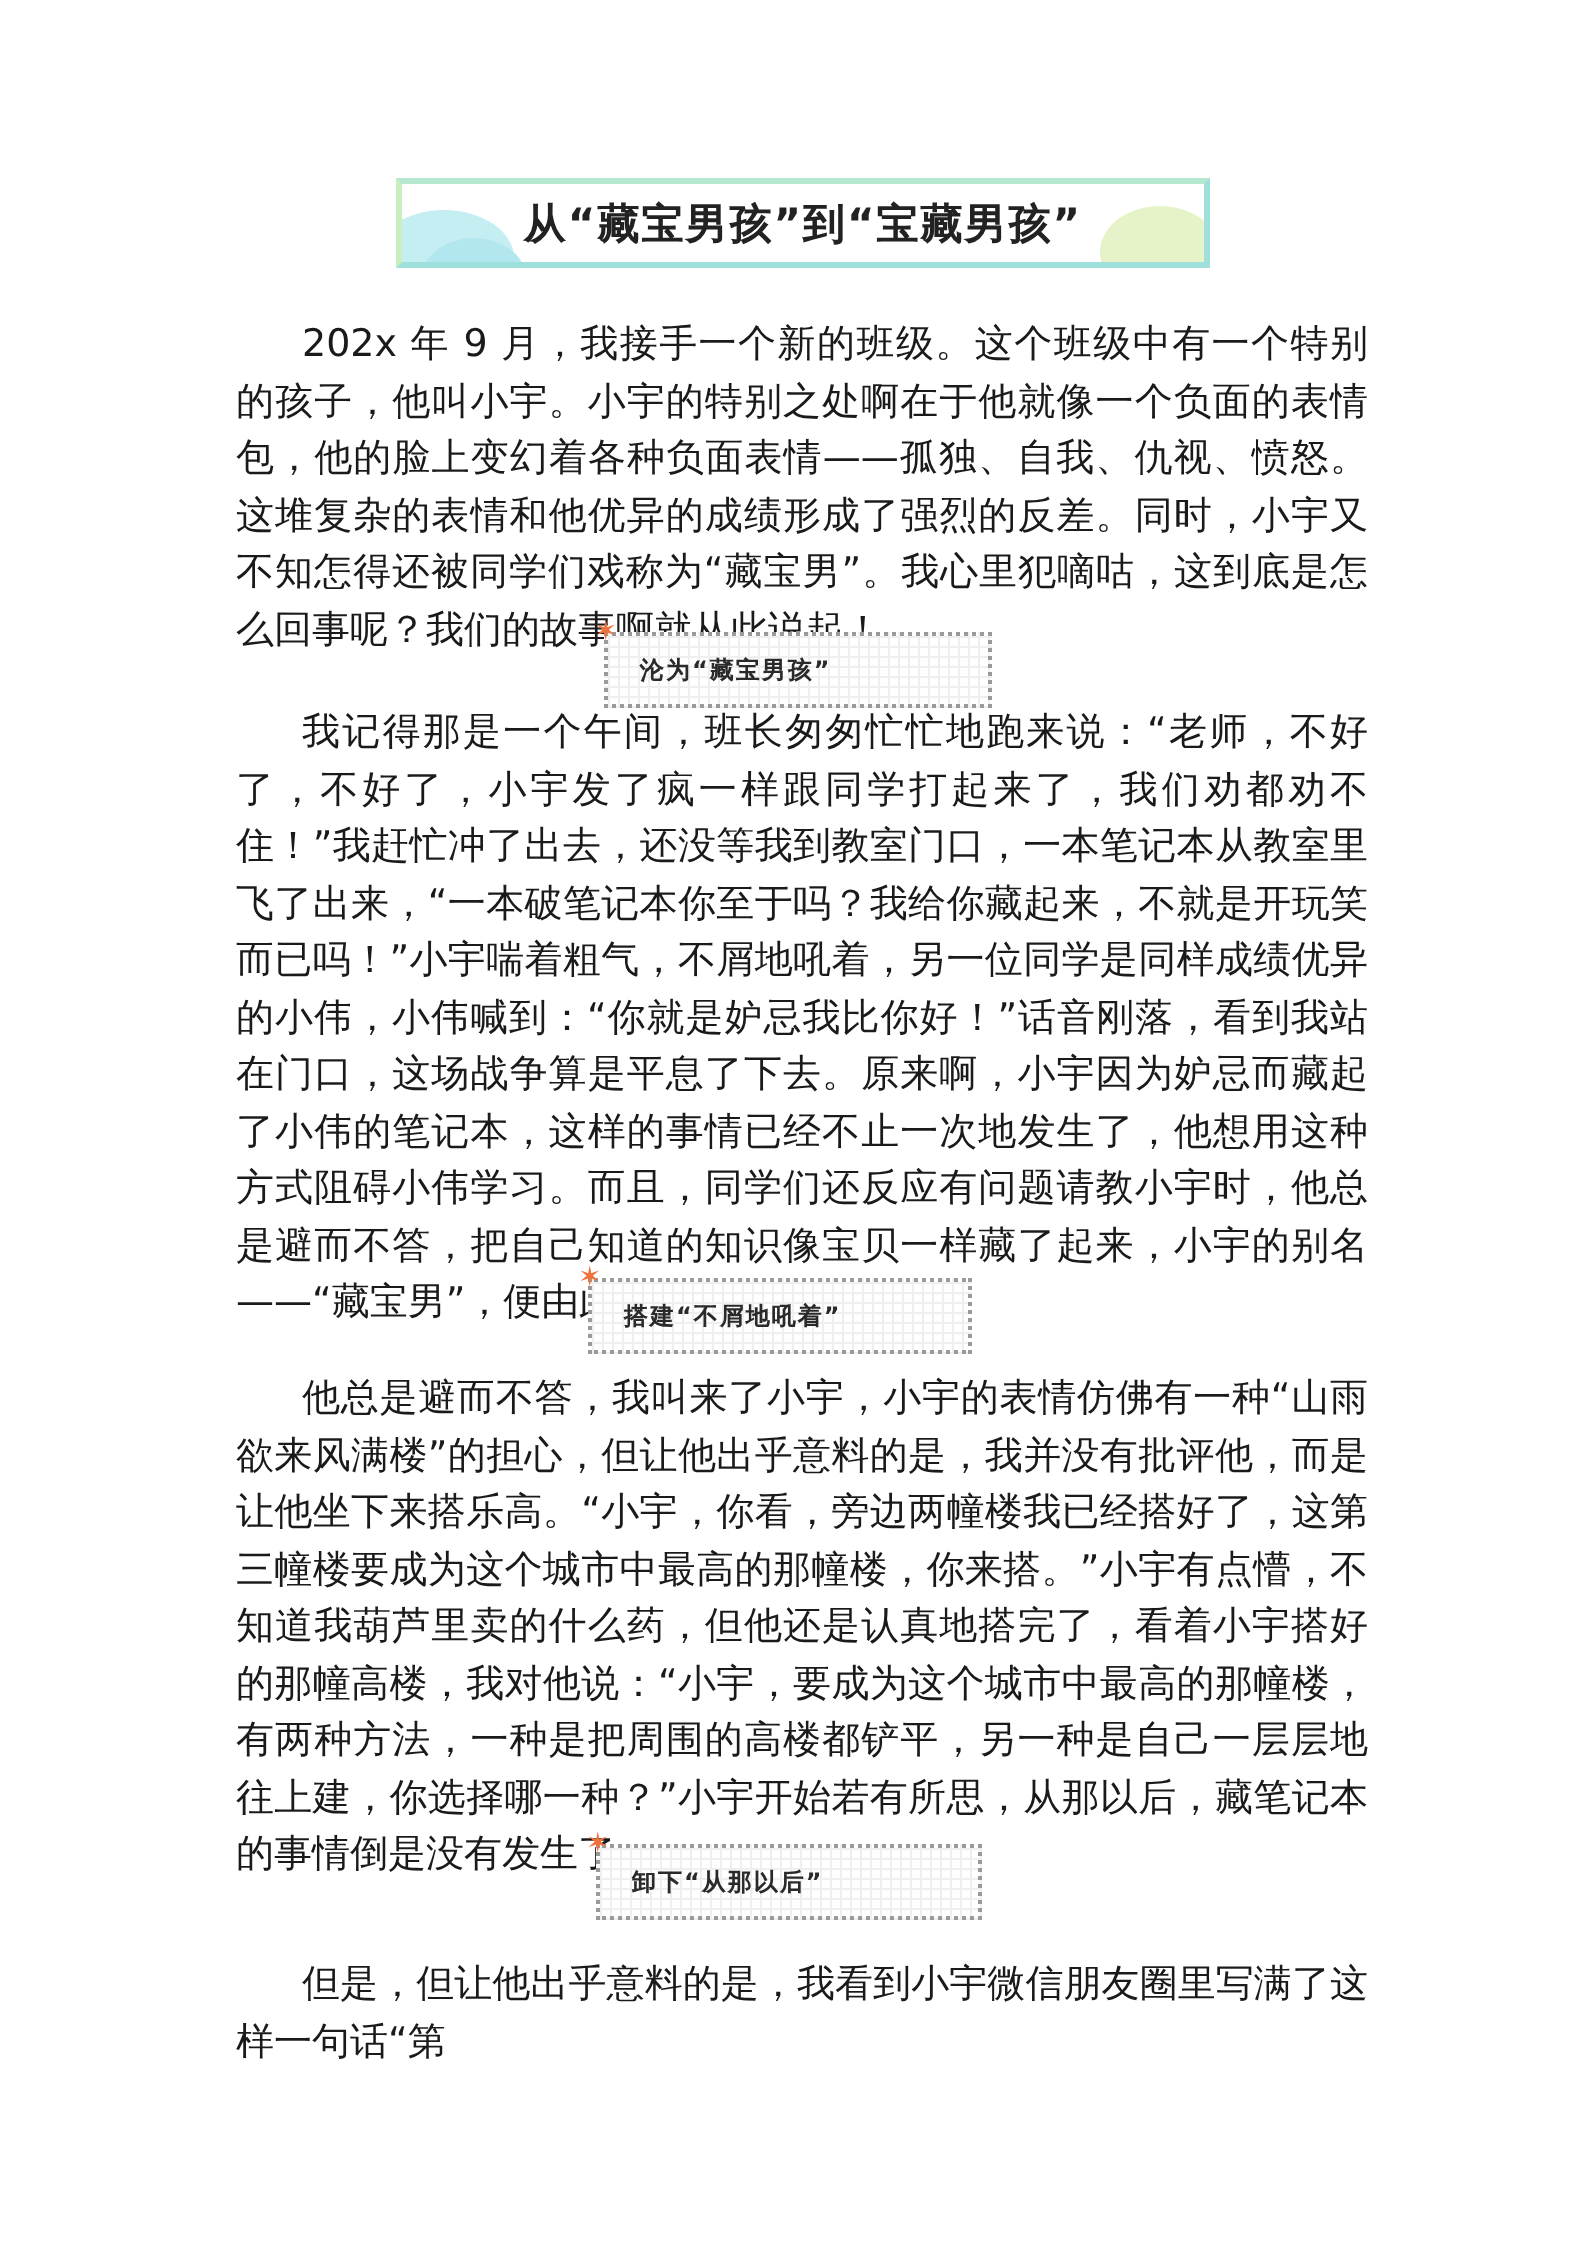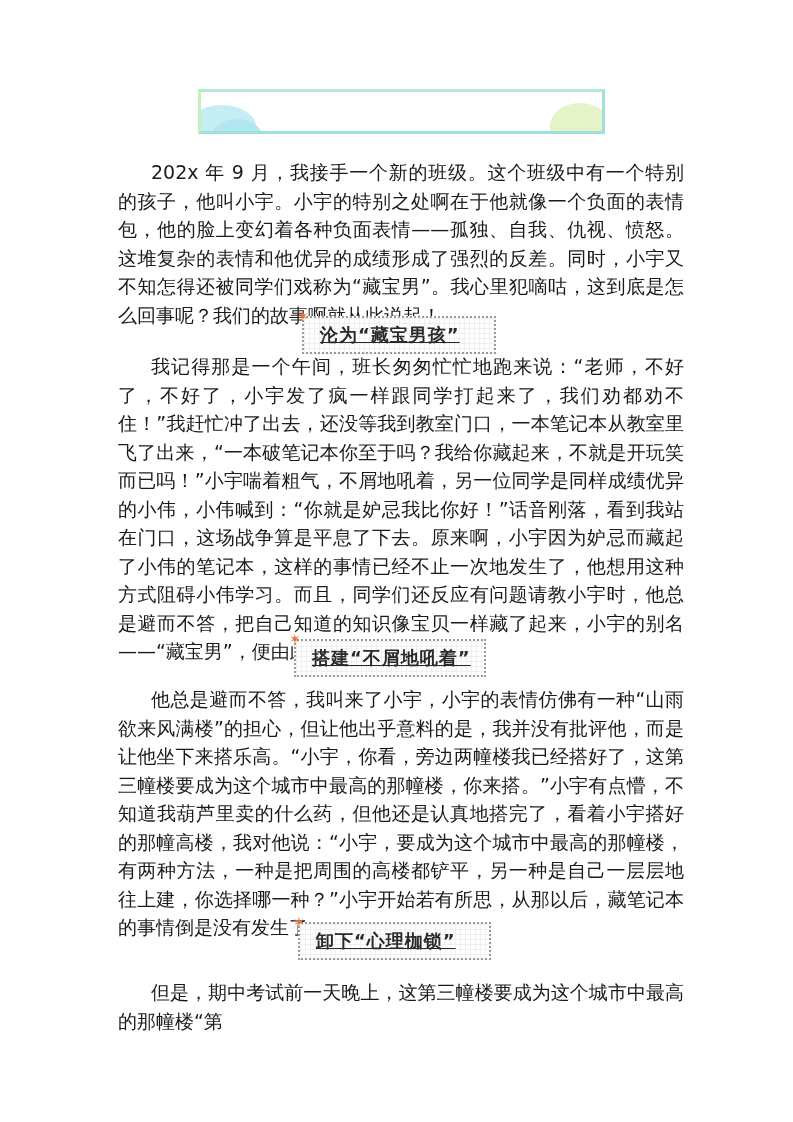--- a/index.html
+++ b/index.html
@@ -105,55 +105,55 @@
       position: absolute;
       left: -7px;
       top: -9px;
       width: 14px;
       height: 14px;
       color: #f2713a;
       font-size: 14px;
       line-height: 14px;
     }
     .section-head .head-text {
-      font-size: 18px;
+      font-size: 12px;
       font-weight: bold;
       color: #2a2a2a;
       letter-spacing: 1px;
       white-space: nowrap;
-      text-decoration: underline;
     }
   </style>
 </head>
 <body>
 
 <div class="page">
 
   <div class="title-banner">
     <div class="blob-left"></div>
     <div class="blob-left2"></div>
     <div class="blob-right"></div>
+    <div class="title-text">从“藏宝男孩”到“宝藏男孩”</div>
   </div>
 
   <p class="para" style="top:158px;">202x 年 9 月，我接手一个新的班级。这个班级中有一个特别的孩子，他叫小宇。小宇的特别之处啊在于他就像一个负面的表情包，他的脸上变幻着各种负面表情——孤独、自我、仇视、愤怒。这堆复杂的表情和他优异的成绩形成了强烈的反差。同时，小宇又不知怎得还被同学们戏称为“藏宝男”。我心里犯嘀咕，这到底是怎么回事呢？我们的故事啊就从此说起！</p>
 
   <div class="section-head" style="left:302px; top:316px; width:194px;">
     <span class="star">✶</span>
     <span class="head-text">沦为“藏宝男孩”</span>
   </div>
 
   <p class="para" style="top:352px;">我记得那是一个午间，班长匆匆忙忙地跑来说：“老师，不好了，不好了，小宇发了疯一样跟同学打起来了，我们劝都劝不住！”我赶忙冲了出去，还没等我到教室门口，一本笔记本从教室里飞了出来，“一本破笔记本你至于吗？我给你藏起来，不就是开玩笑而已吗！”小宇喘着粗气，不屑地吼着，另一位同学是同样成绩优异的小伟，小伟喊到：“你就是妒忌我比你好！”话音刚落，看到我站在门口，这场战争算是平息了下去。原来啊，小宇因为妒忌而藏起了小伟的笔记本，这样的事情已经不止一次地发生了，他想用这种方式阻碍小伟学习。而且，同学们还反应有问题请教小宇时，他总是避而不答，把自己知道的知识像宝贝一样藏了起来，小宇的别名——“藏宝男”，便由此而来。</p>
 
   <div class="section-head" style="left:294px; top:639px; width:192px;">
     <span class="star">✶</span>
     <span class="head-text">搭建“不屑地吼着”</span>
   </div>
 
   <p class="para" style="top:685px;">他总是避而不答，我叫来了小宇，小宇的表情仿佛有一种“山雨欲来风满楼”的担心，但让他出乎意料的是，我并没有批评他，而是让他坐下来搭乐高。“小宇，你看，旁边两幢楼我已经搭好了，这第三幢楼要成为这个城市中最高的那幢楼，你来搭。”小宇有点懵，不知道我葫芦里卖的什么药，但他还是认真地搭完了，看着小宇搭好的那幢高楼，我对他说：“小宇，要成为这个城市中最高的那幢楼，有两种方法，一种是把周围的高楼都铲平，另一种是自己一层层地往上建，你选择哪一种？”小宇开始若有所思，从那以后，藏笔记本的事情倒是没有发生了。</p>
 
   <div class="section-head" style="left:298px; top:922px; width:193px;">
     <span class="star">✶</span>
-    <span class="head-text">卸下“心理枷锁”</span>
+    <span class="head-text">卸下“从那以后”</span>
   </div>
 
-  <p class="para" style="top:978px;">但是，期中考试前一天晚上，这第三幢楼要成为这个城市中最高的那幢楼“第</p>
+  <p class="para" style="top:978px;">但是，但让他出乎意料的是，我看到小宇微信朋友圈里写满了这样一句话“第</p>
 
 </div>
 
 </body></html>

